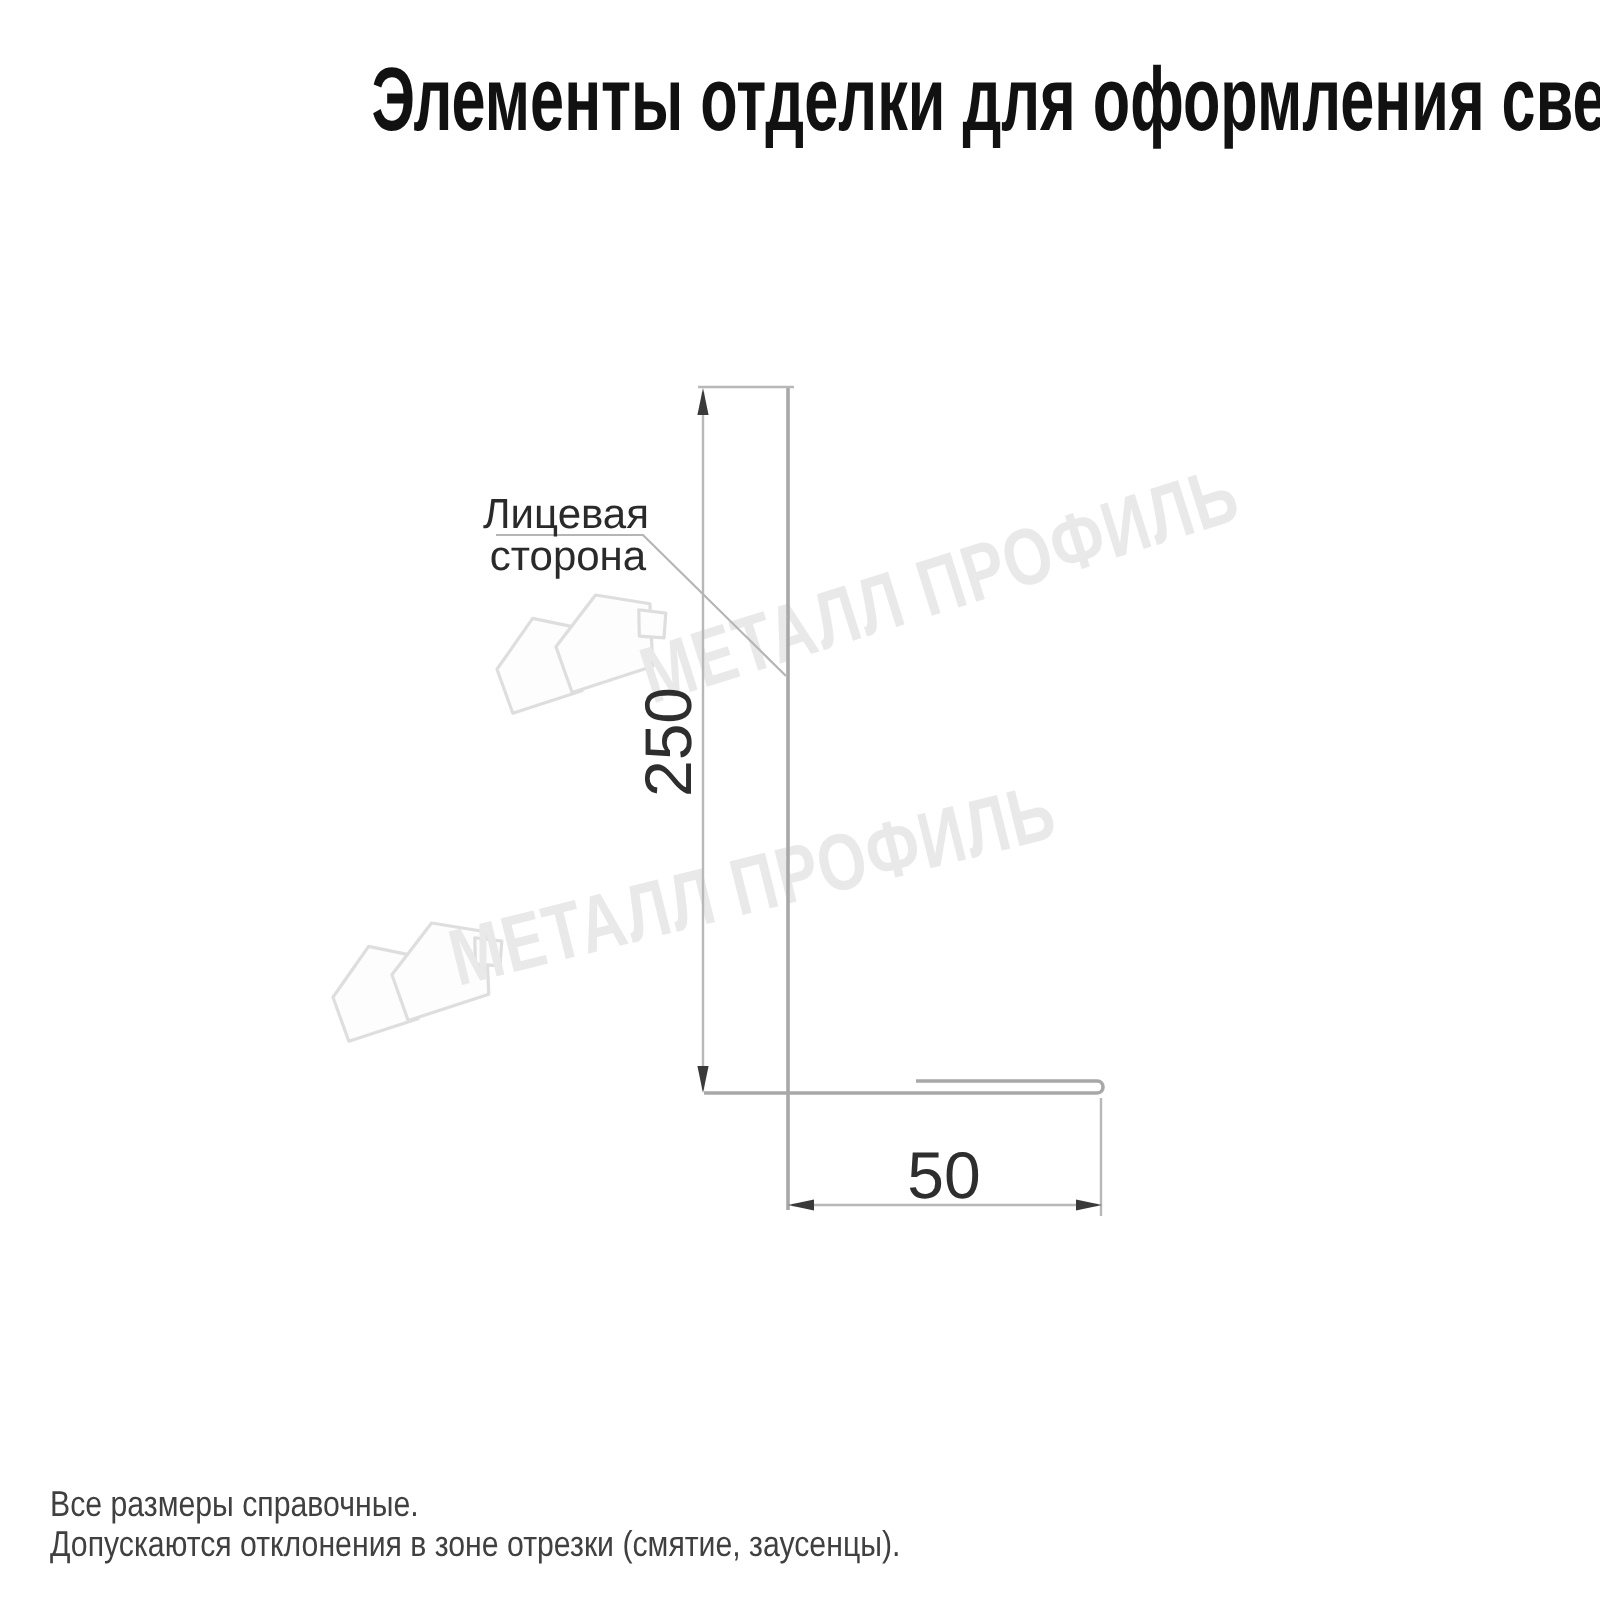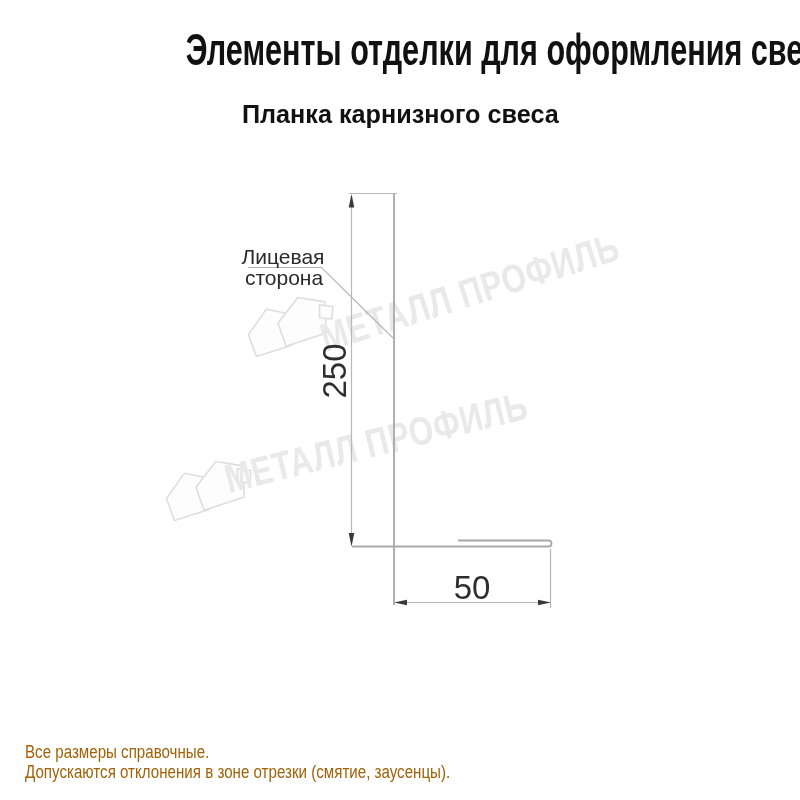--- a/index.html
+++ b/index.html
@@ -41,21 +41,21 @@
     left: 0;
     top: 0;
     width: 800px;
     height: 800px;
   }
   .footer-notes {
     position: absolute;
     left: 25px;
     top: 742px;
     font-size: 18px;
-    color: #a16207;
+    color: #404040;
   }
   .footer-notes .note-line {
     display: block;
     white-space: nowrap;
     line-height: 20px;
     transform: scaleX(0.84);
     transform-origin: 0 50%;
   }
   svg text {
     font-family: "Liberation Sans", sans-serif;
@@ -67,23 +67,20 @@
 </style>
 </head>
 <body>
 
 <div class="canvas">
 
   <div class="heading page-title">
     <span class="cond">Элементы отделки для оформления свесов кровли</span>
   </div>
 
-  <div class="heading page-subtitle">
-    <span class="cond">Планка карнизного свеса</span>
-  </div>
 
 
   <svg class="diagram-svg" viewBox="0 0 800 800">
 
     <g>
       <g transform="translate(238,304) rotate(-10)" fill="#fdfdfd" stroke="#dedede" stroke-width="1.6" stroke-linejoin="round">
         <path d="M5,32 L27,10 L47,18 L45,50 L9,55 Z"></path>
         <path d="M36,26 L60,4 L86,13 L82,44 L40,50 Z"></path>
         <path d="M80,15 L93,19 L90,31 L78,28 Z"></path>
       </g>

